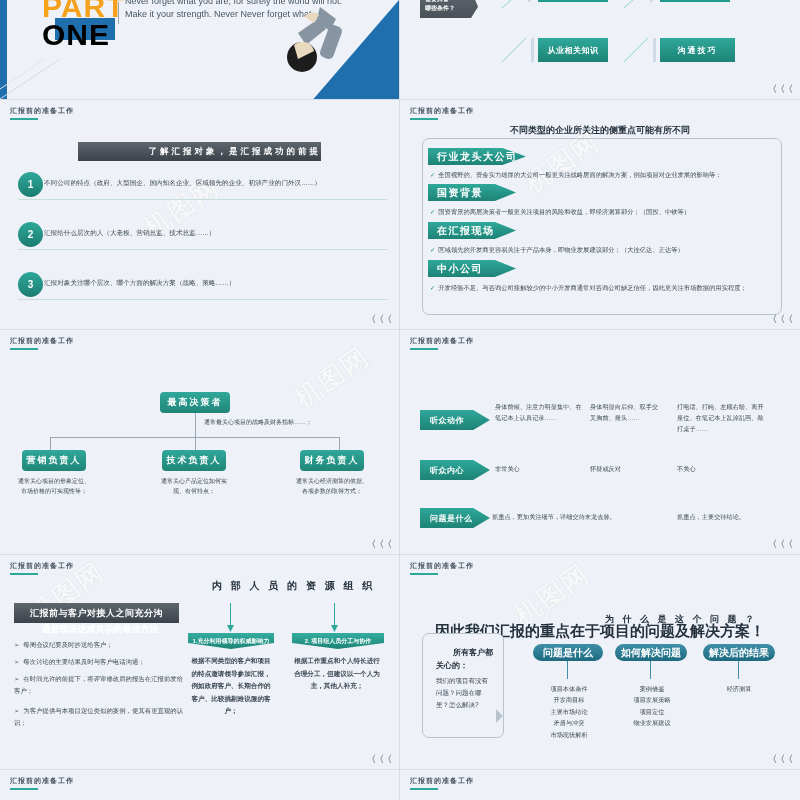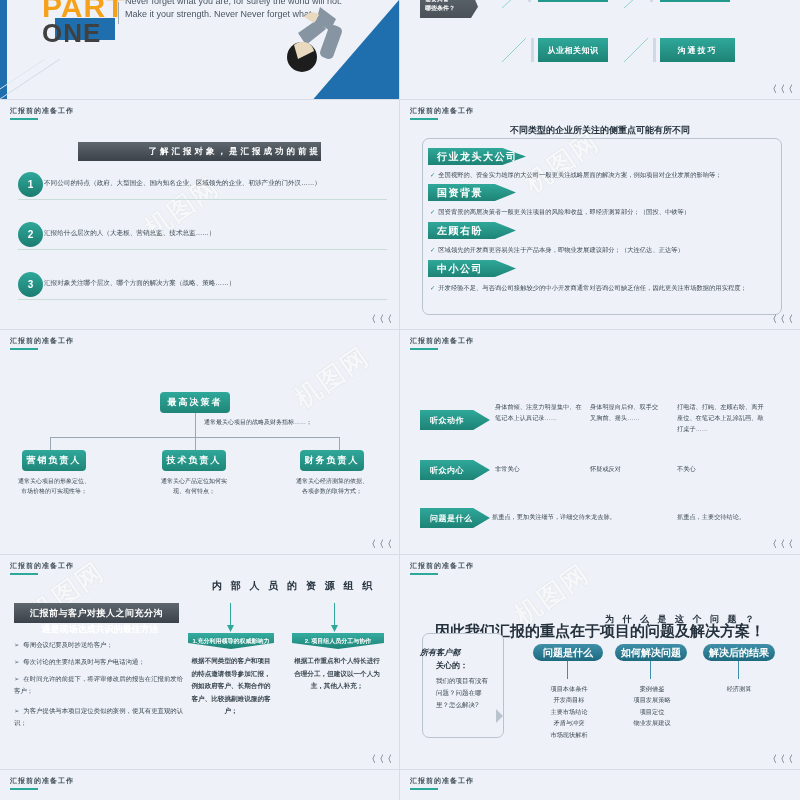--- a/index.html
+++ b/index.html
@@ -24,21 +24,21 @@
   
   .wm { position:absolute; color:rgba(255,255,255,0.85); font-size:26px; font-weight:bold;
         transform:rotate(-35deg); letter-spacing:2px; pointer-events:none;
         text-shadow:0 0 1px rgba(160,170,180,.55); }
 
   
   .s1 { background:#eef2f8; }
   .s1 .bluebar { position:absolute; left:0; top:0; width:7px; height:100px; background:#1f6fae; }
   .s1 .bluerect { position:absolute; left:55px; top:18px; width:60px; height:22px; background:#1f6fae; }
   .s1 .part { position:absolute; left:42px; top:-10px; font-size:30px; color:#f5a11b; font-weight:bold; letter-spacing:1px;}
-  .s1 .one { position:absolute; left:42px; top:18px; font-size:26px; color:#404040; font-weight:bold; letter-spacing:1px;}
+  .s1 .one { position:absolute; left:42px; top:18px; font-size:30px; color:#000000; font-weight:bold; letter-spacing:1px;}
   .s1 .vline { position:absolute; left:118px; top:2px; width:1px; height:22px; background:#9aa7b4; }
   .s1 .en1 { position:absolute; left:125px; top:-4px; font-size:9px; color:#4a5663; }
   .s1 .en2 { position:absolute; left:125px; top:9px; font-size:9px; color:#4a5663; }
   .s1 .bigblue { position:absolute; right:0; top:0; width:180px; height:100px;
      background:#1f6fae; clip-path:polygon(52% 100%, 100% 0, 100% 100%); }
   .s1 .figure { position:absolute; right:55px; top:5px; width:80px; height:90px; }
   .s1 .diagline { position:absolute; left:0; bottom:0; width:120px; height:40px; }
 
   
   .s2 .ttl { top:24px; font-size:9px; }
@@ -205,21 +205,21 @@
     <div class="bullet" style="left:30px;top:70px;right:24px;">
       <span class="ck">✓</span><span>全国视野的、资金实力雄厚的大公司一般更关注战略层面的解决方案，例如项目对企业发展的影响等；</span></div>
 
     <div class="arrowtag" style="left:28px;top:84px;width:88px;">
       <span>国资背景</span>
       </div>
     <div class="bullet" style="left:30px;top:107px;right:24px;">
       <span class="ck">✓</span><span>国资背景的高层决策者一般更关注项目的风险和收益，即经济测算部分；（国投、中铁等）</span></div>
 
     <div class="arrowtag" style="left:28px;top:122px;width:88px;">
-      <span>左顾右盼</span>
+      <span>在汇报现场</span>
       </div>
     <div class="bullet" style="left:30px;top:145px;right:24px;">
       <span class="ck">✓</span><span>区域领先的开发商更容易关注于产品本身，即物业发展建议部分；（大连亿达、正达等）</span></div>
 
     <div class="arrowtag" style="left:28px;top:160px;width:88px;">
       <span>中小公司</span>
       </div>
     <div class="bullet" style="left:30px;top:183px;right:24px;">
       <span class="ck">✓</span><span>开发经验不足、与咨询公司接触较少的中小开发商通常对咨询公司缺乏信任，因此更关注市场数据的用实程度；</span></div>
 
@@ -331,21 +331,21 @@
   </div>
 
   <div class="slide s6">
     <div class="hdr">汇报前的准备工作</div>
     <div class="hdr-rule"></div>
     <div class="wm" style="left:110px;top:22px;">机图网</div>
     <div class="ctitle ttl">因此我们汇报的重点在于项目的问题及解决方案！</div>
     <div class="q" style="left:205px;top:58px;">为 什 么 是 这 个 问 题 ？</div>
 
     <div class="speech" style="left:22px;top:78px;width:82px;height:105px;"></div>
-    <div style="position:absolute;left:20px;top:92px;font-size:8px;font-weight:bold;color:#25313d;font-style:italic;">所有客户都</div>
+    <div style="position:absolute;left:53px;top:92px;font-size:8px;font-weight:bold;color:#25313d;">所有客户都</div>
     <div style="position:absolute;left:36px;top:105px;font-size:8px;font-weight:bold;color:#25313d;">关心的：</div>
     <div style="position:absolute;left:36px;top:120px;width:58px;font-size:6.5px;color:#3d4852;line-height:1.85;">我们的项目有没有问题？问题在哪里？怎么解决?</div>
 
     <div class="bpill" style="left:133px;top:89px;width:70px;">
       <span>问题是什么</span>
       </div>
     <div class="ln" style="left:167px;top:106px;width:1px;height:18px;background:#3f8fa8;"></div>
     <div class="scol" style="left:130px;top:128px;width:78px;">
       <div>项目本体条件</div>
       <div>开发商目标</div>

